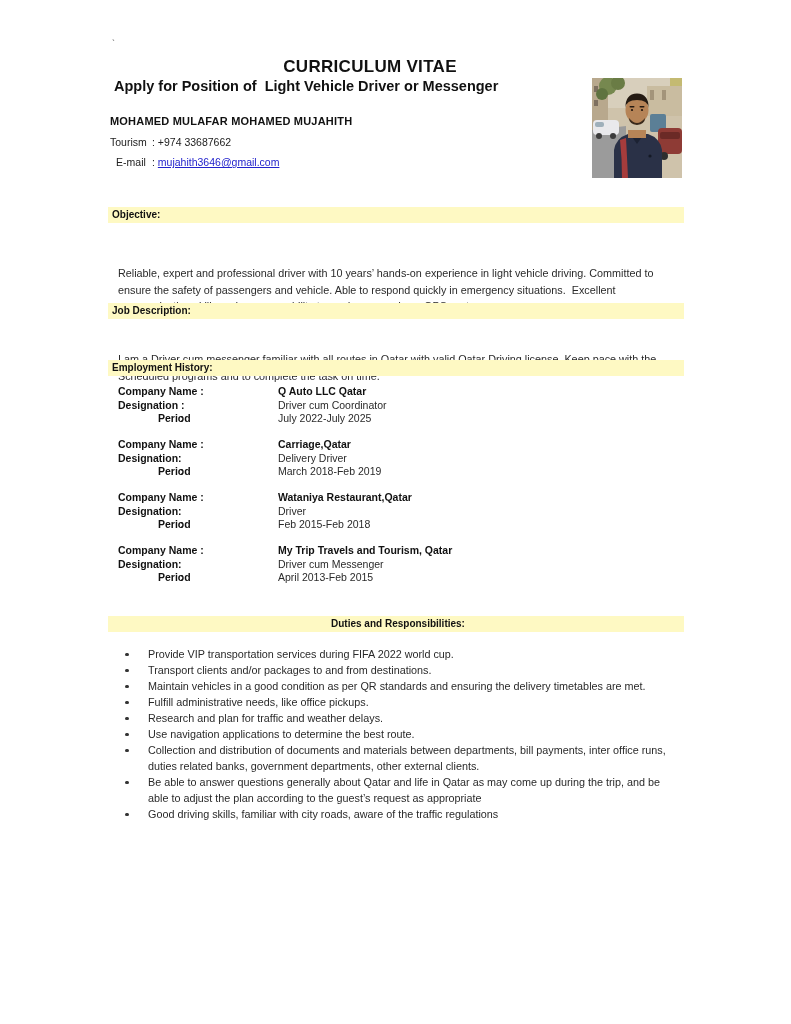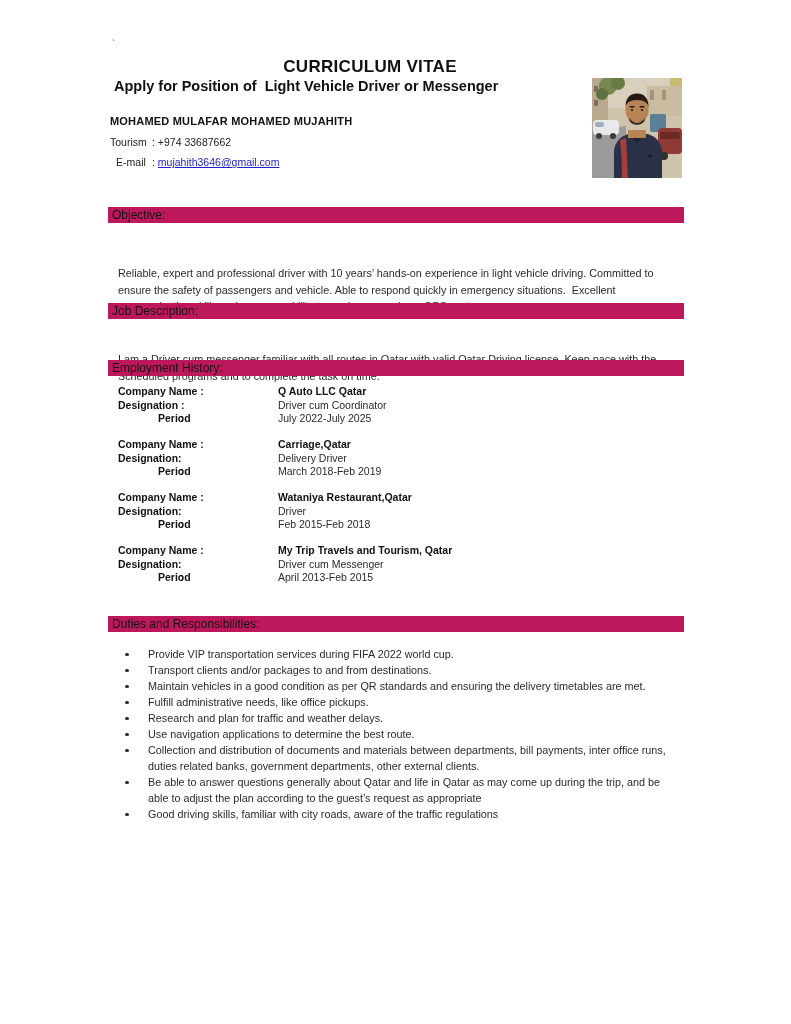--- a/index.html
+++ b/index.html
@@ -31,27 +31,27 @@
   .contact-row .clabel { display:inline-block; width:42px; }
   .contact-row.mobile { top:136px; }
   .contact-row.email { top:156px;text-align:center; }
   .email-link { color:#2222cc; text-decoration:underline; }
   .photo {
     position:absolute; left:592px; top:78px; width:90px; height:100px;
     overflow:hidden;
   }
   .secbar {
     position:absolute; left:108px; width:576px; height:16px;
-    background:#be185d; font-size:12px; font-weight:normal; color:#111;
+    background:#fef9c3; font-size:10px; font-weight:bold; color:#111;
     line-height:16px; padding-left:4px;
   }
   .bar-objective { top:207px; }
   .bar-jobdesc  { top:293px;margin-top:10px; }
   .bar-employ   { top:360px; }
-  .bar-duties   { top:616px; }
+  .bar-duties   { top:616px;text-align:center; }
   .bodytext {
     position:absolute; left:118px; width:552px;
     font-size:10.8px; line-height:16.5px; color:#2a2a2a;
     white-space:pre-wrap;
     margin-top:36px;
   }
   .objective-body { top:229px; }
   .jobdesc-body   { top:315px; }
   .entry { position:absolute; left:118px; width:500px; font-size:10.5px; line-height:13.5px; color:#2a2a2a; }
   .entry-0 { top:385px; } .entry-1 { top:438px; } .entry-2 { top:491px; } .entry-3 { top:544px; }

